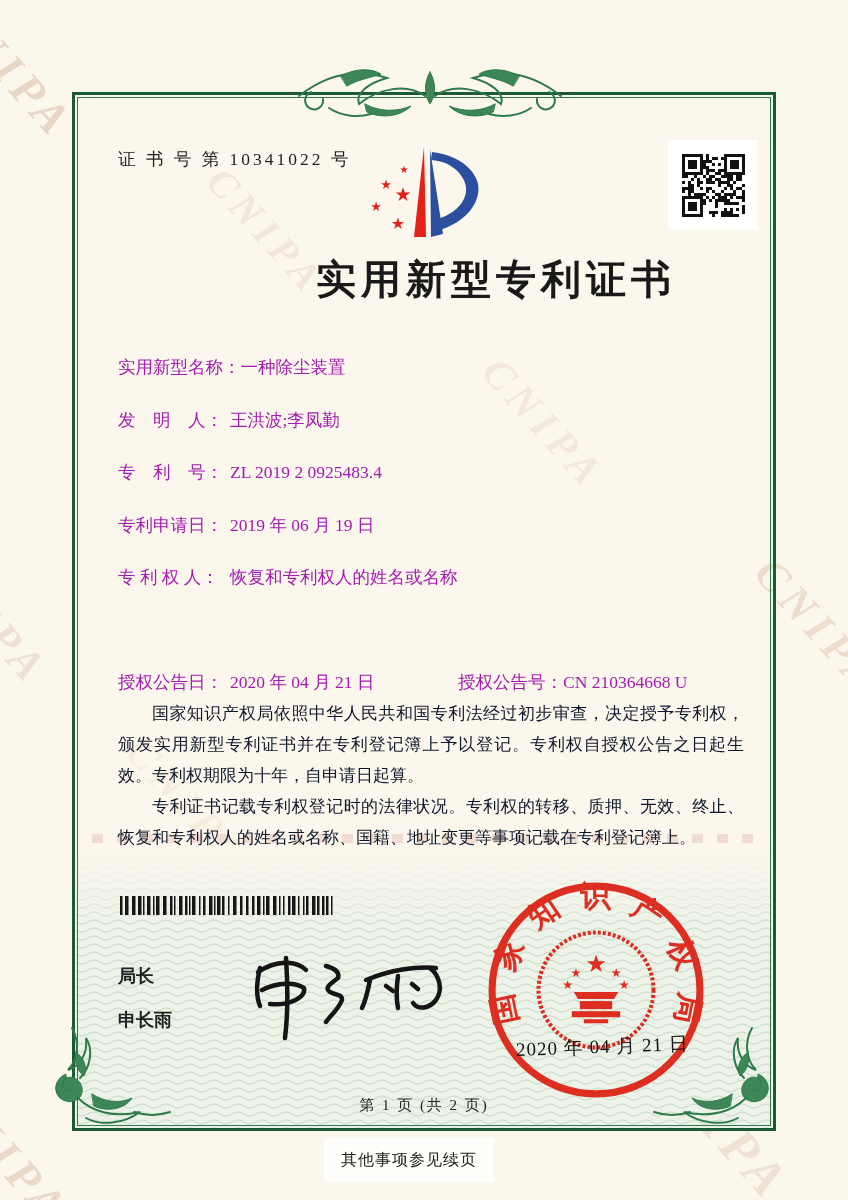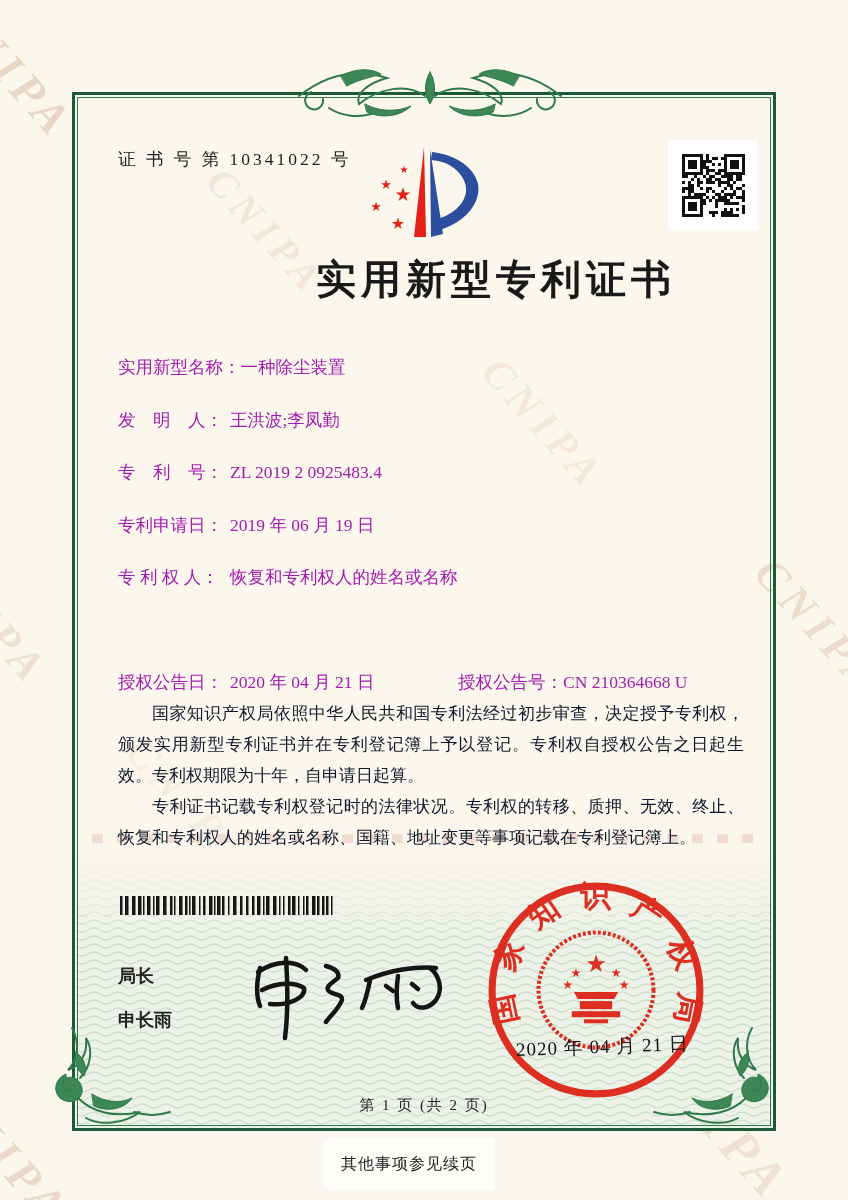--- a/index.html
+++ b/index.html
@@ -55,21 +55,21 @@
         font-size:18px;font-weight:600;color:#222;z-index:4;margin-top:9px;}
   .signature{position:absolute;left:230px;top:928px;z-index:5;}
   .signature path{fill:none;stroke:#151515;stroke-width:4.5;stroke-linecap:round;stroke-linejoin:round;}
   
   .seal{position:absolute;left:480px;top:874px;z-index:5;}
   .seal-date{position:absolute;left:516px;top:1034px;width:168px;text-align:center;font-size:19px;
         letter-spacing:1px;color:#141414;transform:rotate(-2deg);z-index:6;white-space:nowrap;}
   
   .page-info{position:absolute;left:72px;top:1096px;width:704px;text-align:center;font-size:15px;
         letter-spacing:2px;color:#222;z-index:4;}
-  .note-box{position:absolute;left:324px;top:1138px;width:170px;height:52px;background:#fefefb;
+  .note-box{position:absolute;left:324px;top:1138px;width:170px;height:44px;background:#fefefb;
         display:flex;align-items:center;justify-content:center;font-size:16px;letter-spacing:1px;
         color:#222;z-index:4;}
   
   .orn{position:absolute;z-index:3;pointer-events:none;}
   .orn path{fill:none;stroke:#2e7a4a;stroke-width:2;stroke-linecap:round;}
   .orn .fl{fill:#3d8757;stroke:#2e7a4a;stroke-width:1;}
   .orn-top{left:295px;top:56px;}
   .orn-bl{left:48px;top:1024px;}
   .orn-br{left:648px;top:1024px;transform:scaleX(-1);}
   .qr-box svg rect{shape-rendering:crispEdges;}

